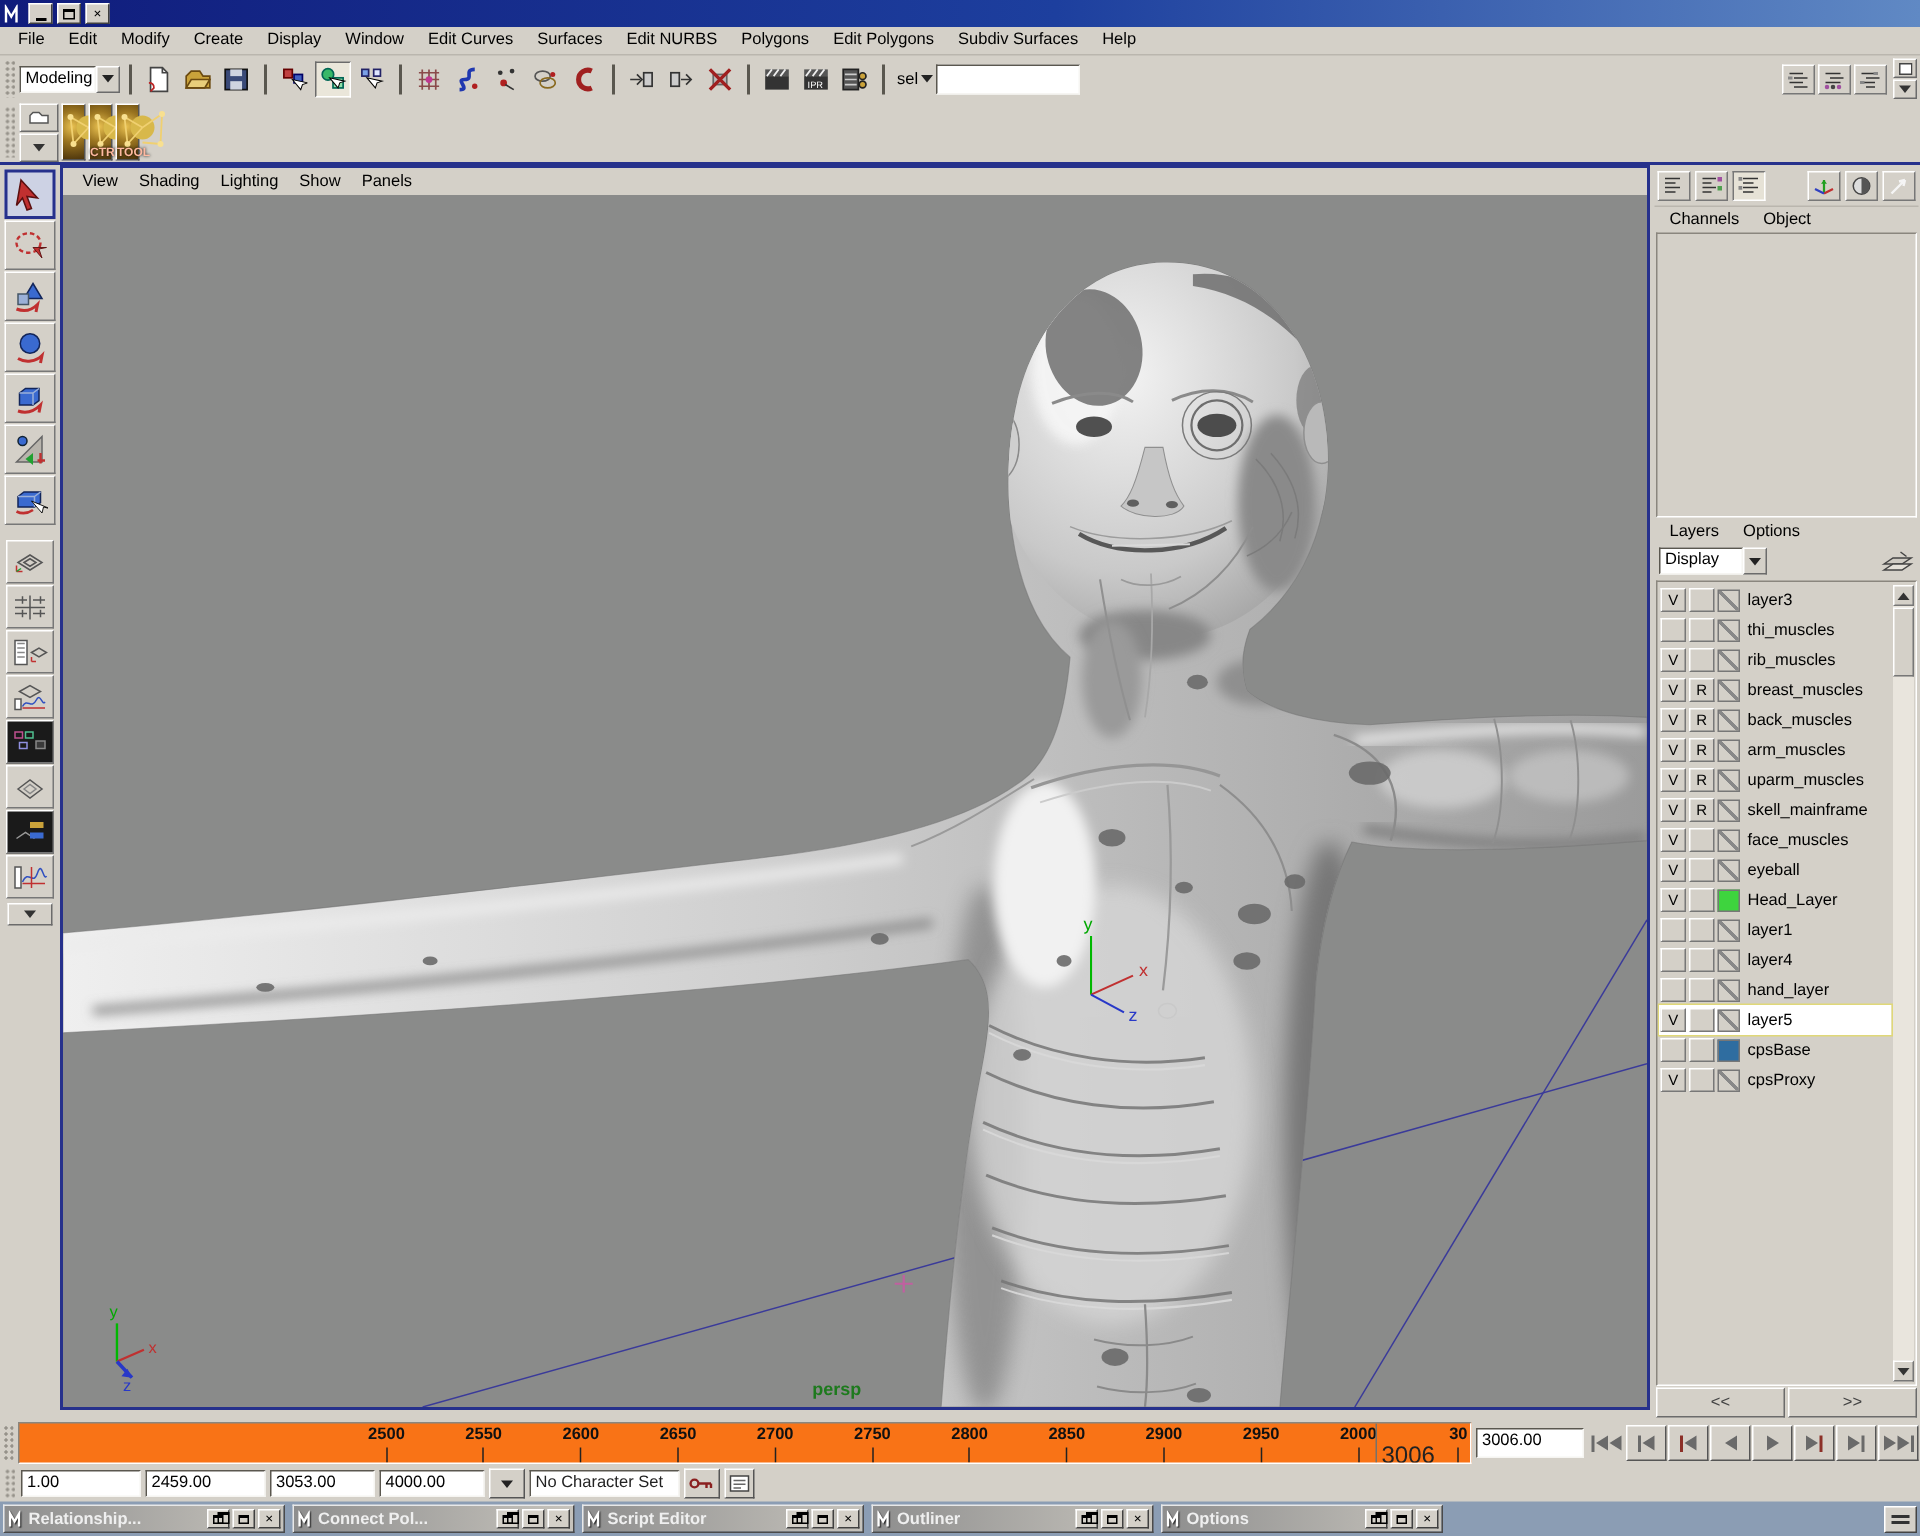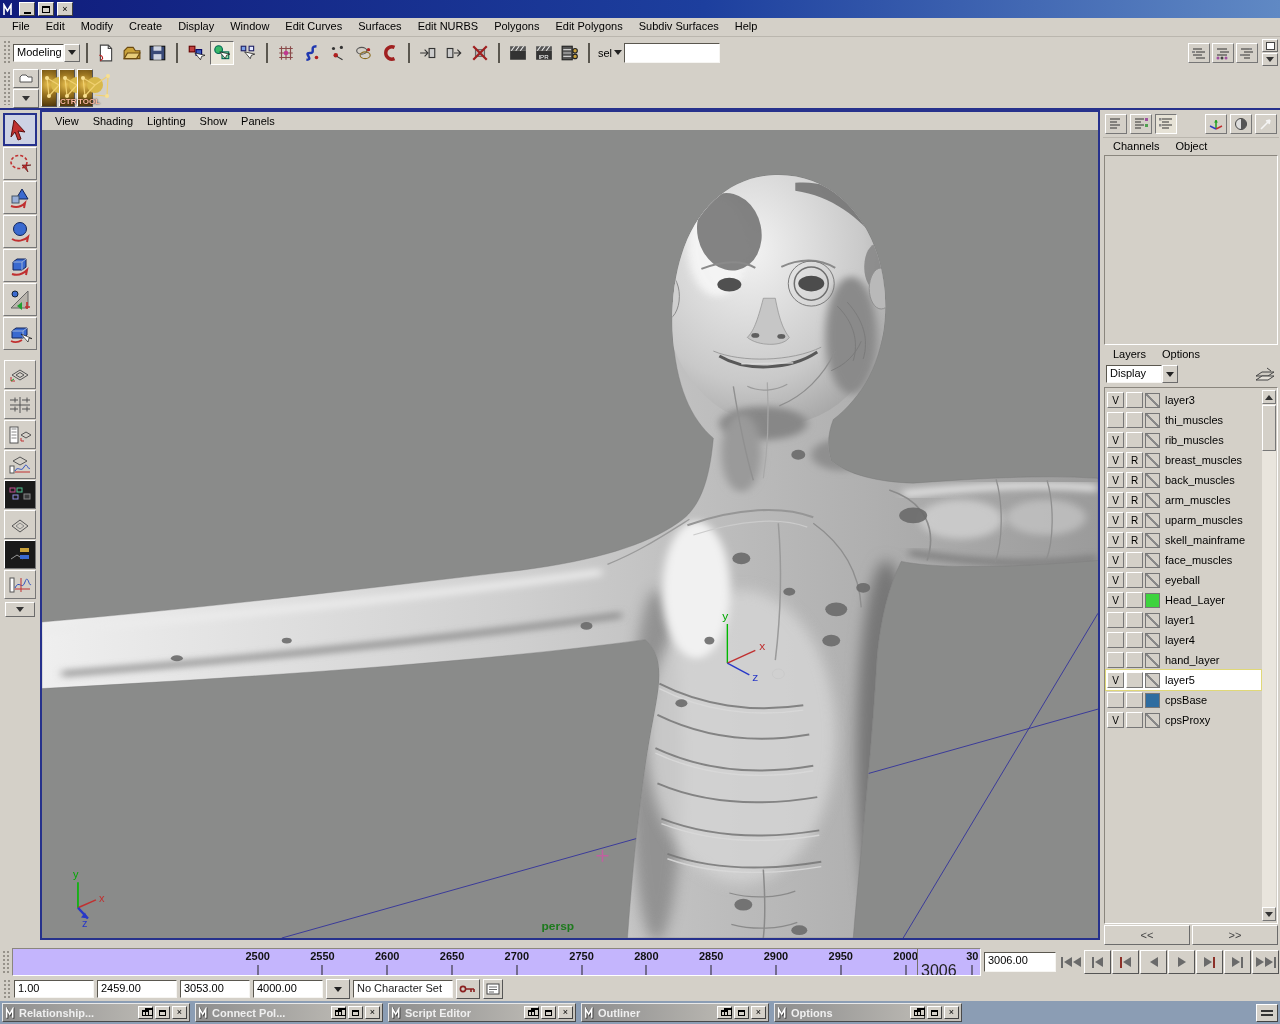--- a/index.html
+++ b/index.html
@@ -62,21 +62,21 @@
 .sbar{position:absolute;top:2px;right:1px;bottom:2px;width:14px;background:#e9e5dd}
 .sb{position:absolute;left:0;width:14px;height:14px;display:flex;align-items:center;justify-content:center;border:1px solid;border-color:#fff #777 #777 #fff;background:#d4d0c8}
 .sb.up{top:0}.sb.dn{bottom:0}
 .sthumb{position:absolute;left:0;top:15px;width:14px;height:46px;border:1px solid;border-color:#fff #777 #777 #fff;background:#d4d0c8}
 .tri-up{width:0;height:0;border-left:4px solid transparent;border-right:4px solid transparent;border-bottom:5px solid #333}
 .tri-dn{width:0;height:0;border-left:4px solid transparent;border-right:4px solid transparent;border-top:5px solid #333}
 .pager{height:20px;display:flex;gap:2px;margin:0 1px 2px 1px}
 .pbtn{flex:1;display:flex;align-items:center;justify-content:center;color:#444}
 
 .timerow{height:30px;display:flex;align-items:stretch;gap:2px;padding:1px 1px;flex:none}
-.ttrack{flex:1;position:relative;background:#c4b5fd;border:1px solid;border-color:#8a867e #fff #fff #8a867e;overflow:hidden}
+.ttrack{flex:1;position:relative;background:#f97316;border:1px solid;border-color:#8a867e #fff #fff #8a867e;overflow:hidden}
 .tick{position:absolute;top:1px;transform:translateX(-50%);font-weight:bold;font-size:11px;color:#111}
 .tkl{position:absolute;top:16px;width:1px;height:10px;background:#222;transform:translateX(-50%)}
 .cfm{position:absolute;top:0;bottom:0;width:1px;background:#76726a}
 .cfl{position:absolute;top:13px;font-size:16px;color:#222}
 .framefield{width:72px;margin:18px 1px;align-self:center;height:20px}
 .pbtns{display:flex;align-items:center;gap:1px}
 .pb{width:27px;height:24px;display:flex;align-items:center;justify-content:center;gap:1px;border:1px solid;border-color:#fff #555 #555 #fff;background:#d4d0c8}
 .pb.flat{border-color:transparent;width:24px}
 .t-l{width:0;height:0;border-top:5px solid transparent;border-bottom:5px solid transparent;border-right:8px solid #6a6a6a}
 .t-r{width:0;height:0;border-top:5px solid transparent;border-bottom:5px solid transparent;border-left:8px solid #6a6a6a}

